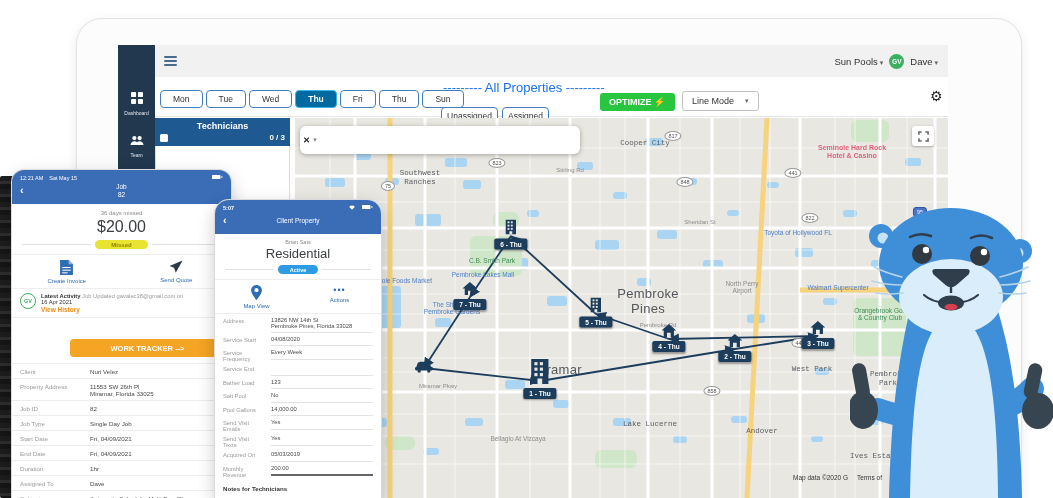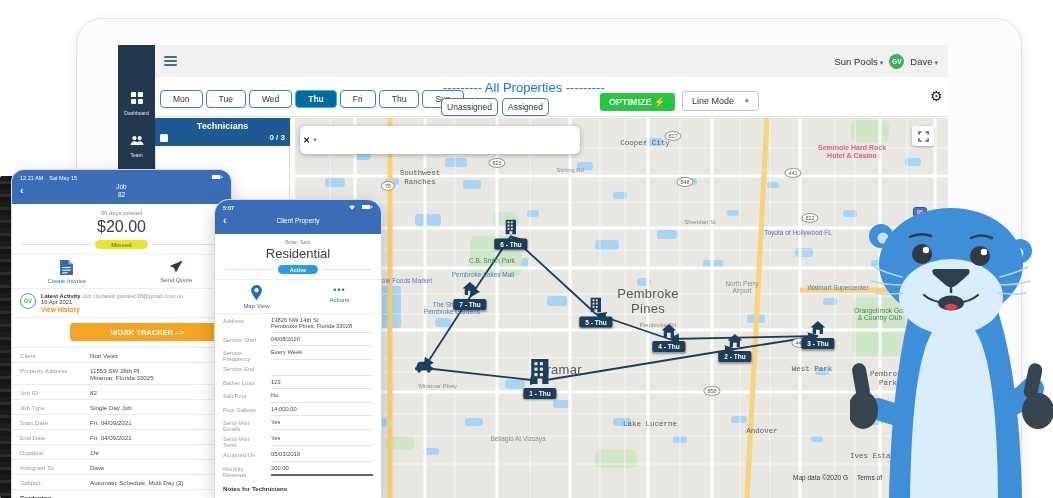--- a/index.html
+++ b/index.html
@@ -22,21 +22,21 @@
                display:flex;flex-direction:column;align-items:center;padding-top:45px;gap:16px;box-sizing:border-box;}
   .sb-item{display:flex;flex-direction:column;align-items:center;gap:2px;cursor:pointer;}
   .sb-label{font-size:5px;color:#dfe7ee;}
   .toolbar{position:absolute;left:37px;top:32px;right:0;height:39px;background:#fff;border-bottom:1px solid #e7e7e7;}
   .days{position:absolute;left:5px;top:13px;display:flex;gap:3px;}
   .day-btn{font-size:8.5px;padding:3px 12px;background:#fff;border:1px solid #3f7fbf;border-radius:4px;
            color:#333;font-family:Liberation Sans, sans-serif;cursor:pointer;}
   .day-btn.selected{background:#0369a1;border-color:#35b6e8;color:#fff;font-weight:bold;}
   .props{position:absolute;left:288px;top:3px;width:104px;text-align:center;}
   .props-label{font-size:13px;color:#1a73e8;font-weight:normal;white-space:nowrap;}
-  .props-btns{display:flex;gap:4px;justify-content:center;margin-top:3px;}
+  .props-btns{display:flex;gap:4px;justify-content:center;margin-top:12px;}
   .props-btns button{font-size:8.5px;padding:3px 5px;background:#fff;border:1px solid #3f7fbf;border-radius:4px;
                      color:#333;font-family:inherit;cursor:pointer;}
   .optimize{position:absolute;left:445px;top:16px;background:#28c53f;color:#fff;border:none;border-radius:3px;
             font-weight:bold;font-size:9px;padding:4px 9px;display:flex;gap:3px;align-items:center;font-family:inherit;cursor:pointer;}
   .line-mode{position:absolute;left:527px;top:14px;border:1px solid #c3c3c3;border-radius:3px;background:#fff;
              font-size:9px;color:#333;padding:4px 9px;display:flex;gap:9px;align-items:center;cursor:pointer;}
   .gear{position:absolute;left:775px;top:12px;font-size:14px;color:#222;cursor:pointer;line-height:1;}
   .tech-panel{position:absolute;left:37px;top:73px;width:135px;}
   .tech-header{background:#1e5a91;color:#fff;padding:3px 5px 4px;}
   .tech-title{text-align:center;font-size:9px;font-weight:bold;}
@@ -93,21 +93,21 @@
   .badge-active{background:#2e9ce4;color:#fff;font-size:5.5px;font-weight:bold;padding:1.5px 12px;border-radius:8px;}
   .p-actions{display:flex;border-top:1px solid #eee;border-bottom:1px solid #eee;padding:5px 0 4px;}
   .p-action{flex:1;display:flex;flex-direction:column;align-items:center;gap:2px;font-size:6px;color:#2f6db3;cursor:pointer;}
   .dots{color:#2f6db3;font-size:9px;letter-spacing:1px;line-height:10px;}
   .p-activity{display:flex;gap:5px;padding:4px 8px;border-bottom:1px solid #eee;}
   .gv-avatar{width:16px;height:16px;border-radius:50%;border:1.5px solid #3cb060;color:#3cb060;font-size:5.5px;
              font-weight:bold;display:flex;align-items:center;justify-content:center;flex:none;box-sizing:border-box;}
   .act-line{font-size:5.8px;color:#333;}
   .act-line .gray{color:#999;}
   .view-history{color:#ef8f1c;font-weight:bold;font-size:6.5px;margin-top:1px;cursor:pointer;}
-  .work-tracker{display:block;margin:5px 6px 6px 58px;width:155px;background:#f5a423;border:none;border-radius:4px;
+  .work-tracker{display:block;margin:21px 6px 6px 58px;width:155px;background:#f5a423;border:none;border-radius:4px;
                 color:#fff;font-weight:bold;font-size:7.5px;padding:4.5px 0;text-align:center;font-family:inherit;cursor:pointer;}
   .jrow{display:flex;padding:3.5px 8px;border-top:1px solid #ececec;font-size:6.2px;}
   .jrow .dr-label{width:70px;color:#9a9a9a;flex:none;}
   .jrow .dr-value{color:#4a4a4a;white-space:pre-line;}
   .line-items{border-top:1px solid #ececec;padding:4px 8px 0;}
   .li-sec{font-size:6.2px;color:#333;font-weight:bold;}
   .client-name{font-size:5.5px;color:#8a8a8a;text-align:center;margin-top:5px;}
   .prop-type{font-size:13px;color:#3c4043;text-align:center;margin-top:1px;}
   .prow{display:flex;padding:3px 8px 0;font-size:5.8px;align-items:flex-start;}
   .prow .dr-label{width:48px;flex:none;color:#9a9a9a;white-space:pre-line;padding-top:1px;}

